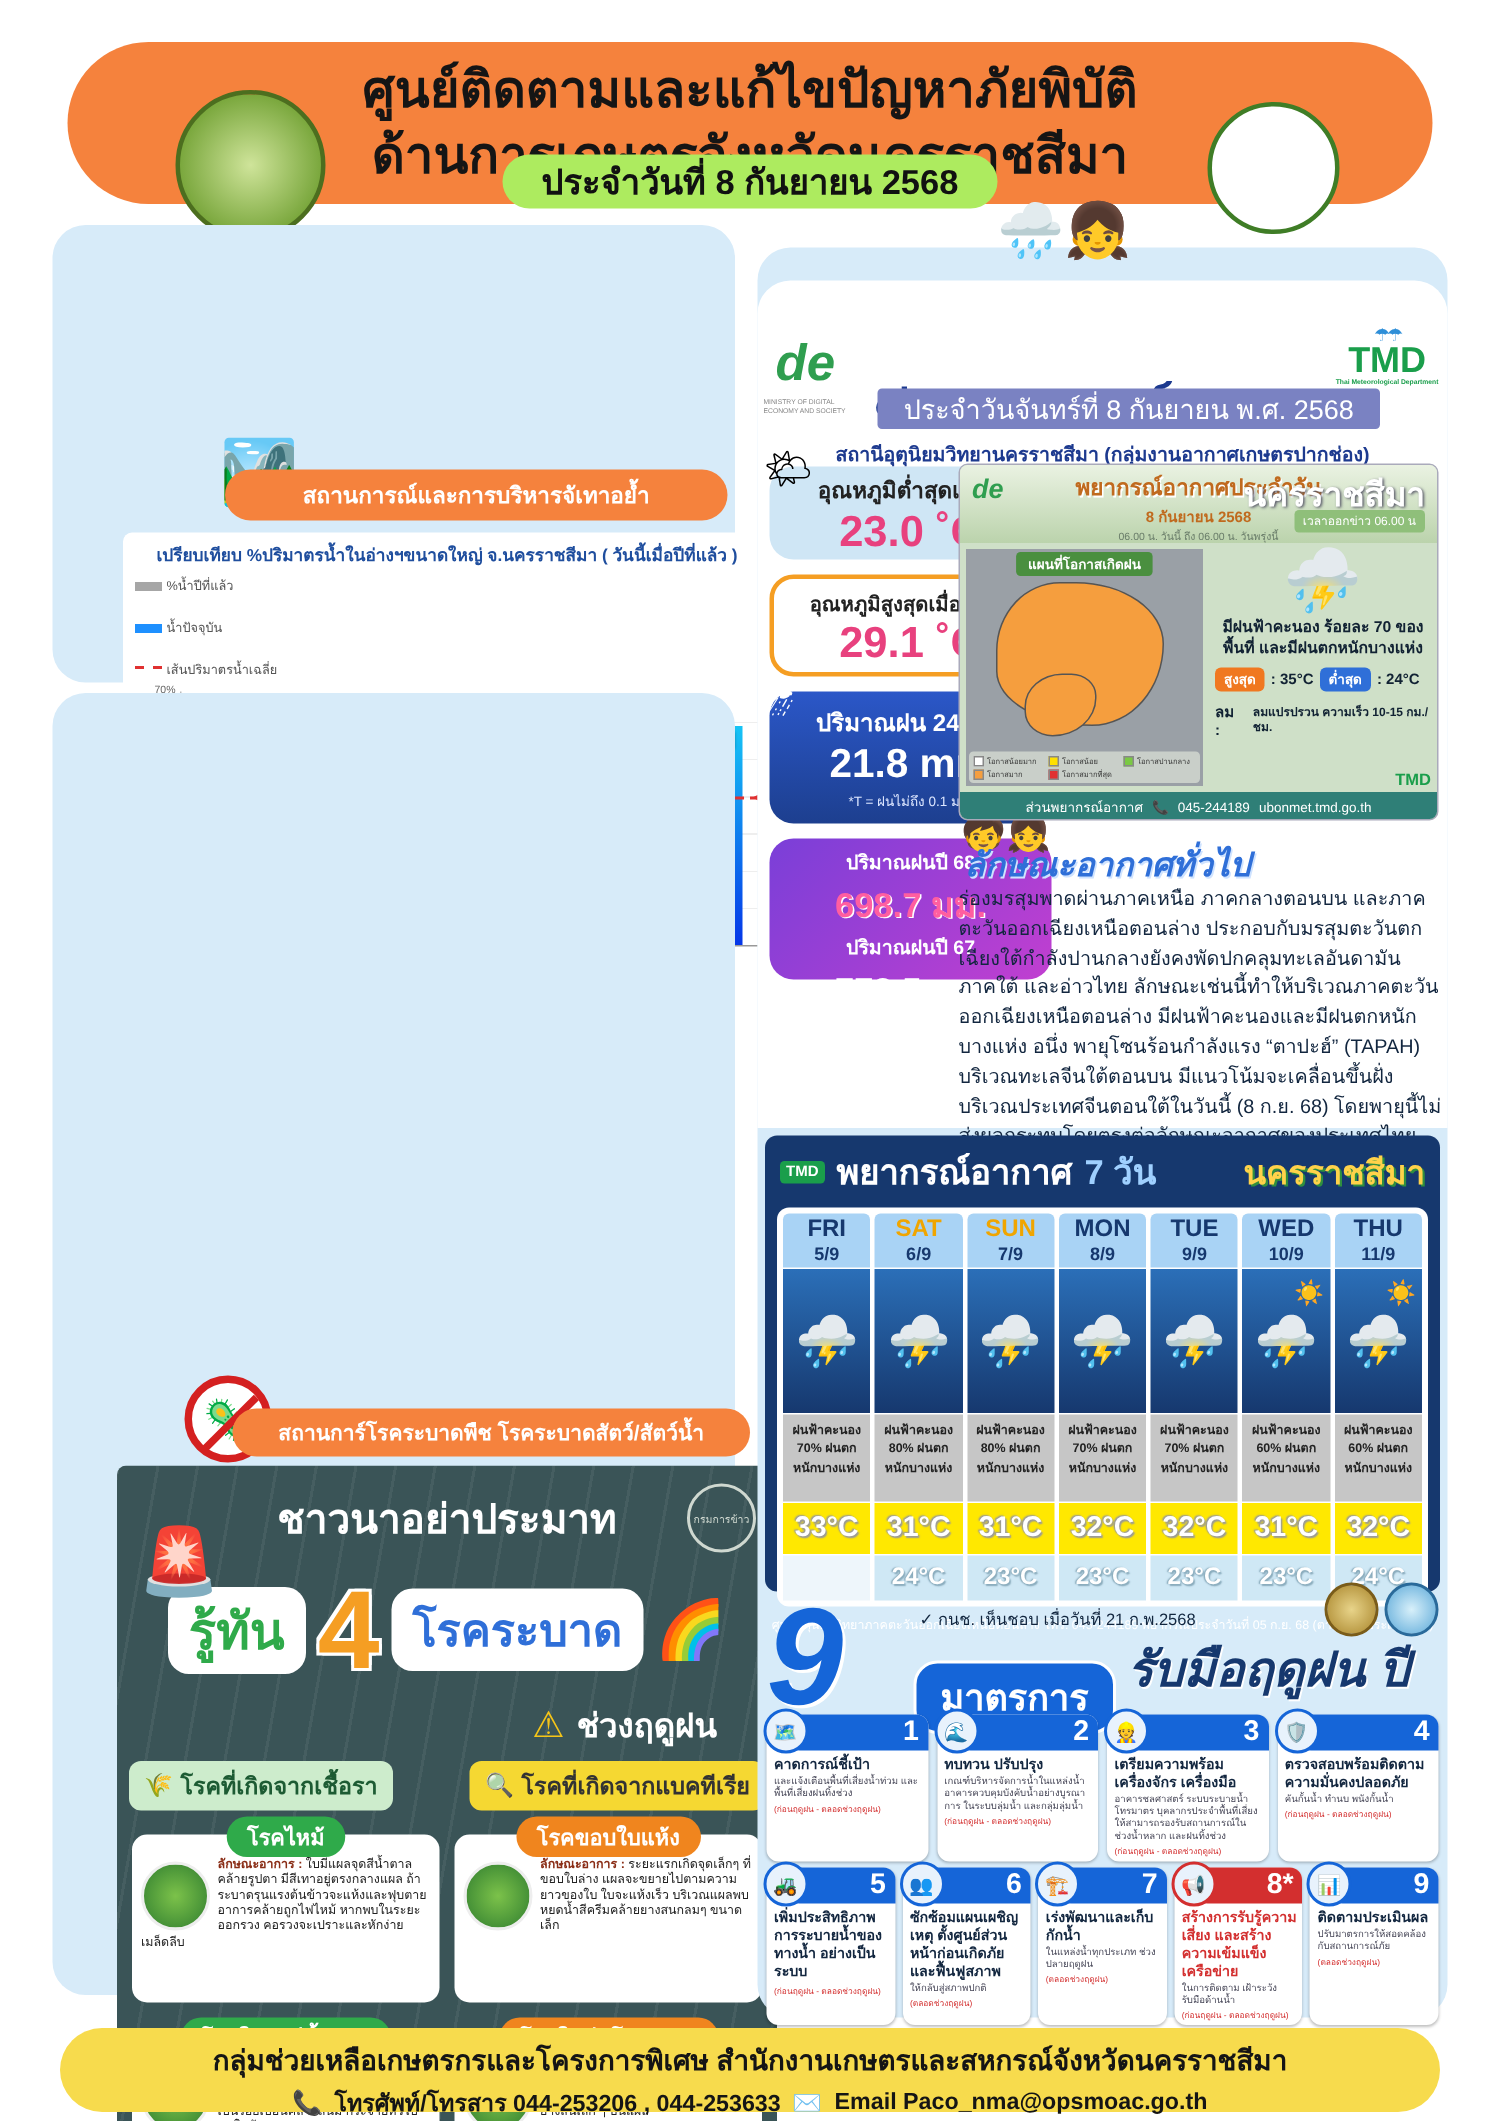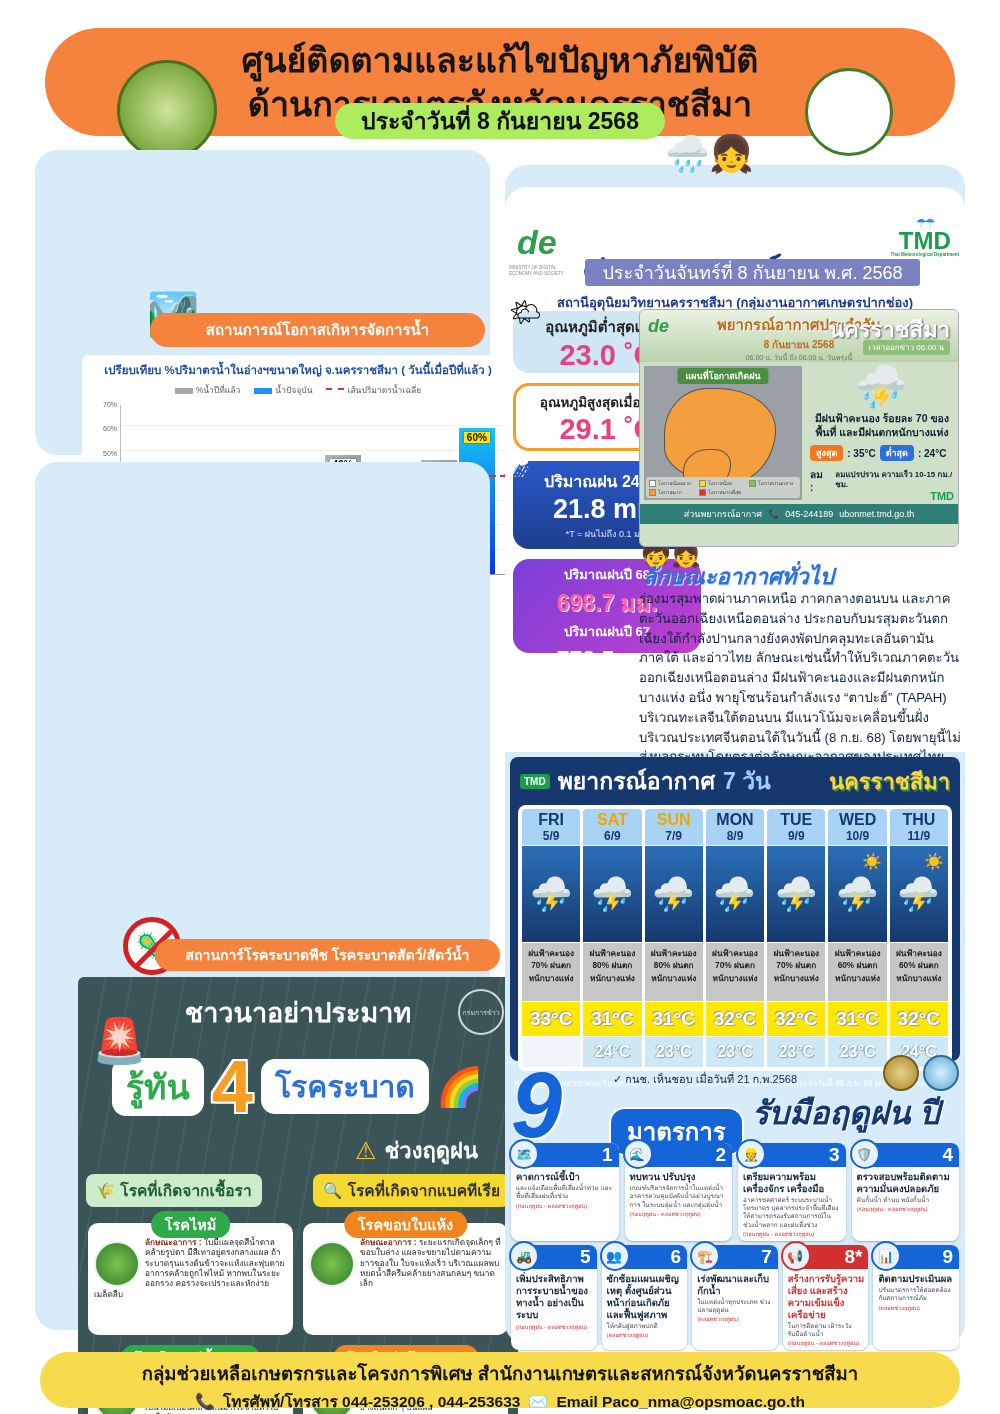--- a/index.html
+++ b/index.html
@@ -20,21 +20,21 @@
   .panel { position:absolute; background:#D7EBF9; border-radius:22px; }
   .sec-pill { position:absolute; background:#F5823D; border-radius:17px; color:#fff; font-weight:bold;
     display:flex; align-items:center; justify-content:center; }
 
   
   #water-panel { left:35px; top:150px; width:455px; height:305px; }
   #water-pill { left:115px; top:163px; width:335px; height:34px; font-size:15px; }
   .dam-icon { position:absolute; left:112px; top:140px; font-size:42px; }
   #chart-card { position:absolute; left:47px; top:205px; width:432px; height:242px; background:#fff; border-radius:6px; padding:6px 8px 2px 8px; }
   .chart-title { text-align:center; color:#1F4E9E; font-weight:bold; font-size:11.5px; }
-  .chart-legend { display:flex; justify-content:center; gap:14px; margin-top:4px; font-size:8.5px; color:#555; }
+  .chart-legend { display:flex; justify-content:center; gap:14px; margin-top:4px; font-size:8.5px; color:#555;flex-direction:column; }
   .chart-legend .sw { display:inline-block; width:18px; height:6px; margin-right:3px; vertical-align:middle; }
   .sw-gray { background:#a6a6a6; } .sw-blue { background:#1e90ff; }
   .sw-red { border-top:2px dashed #e03131; width:18px; height:0; }
   #chart-plot { position:relative; margin-top:8px; margin-left:30px; height:170px; border-left:1px solid #bbb; border-bottom:1px solid #999;
     background:repeating-linear-gradient(to top, transparent 0 23.8px, #eee 23.8px 24.8px); }
   .ytick { position:absolute; left:-28px; width:24px; text-align:right; font-size:7px; color:#666; }
   #bar-groups { position:absolute; left:0; right:0; bottom:0; top:0; display:flex; justify-content:space-around; align-items:flex-end; }
   .bar-group { display:flex; align-items:flex-end; gap:2px; position:relative; }
   .bar { position:relative; width:36px; }
   .bar-gray { background:linear-gradient(to right,#b5b5b5,#9c9c9c); }
@@ -111,21 +111,21 @@
 
   
   #daily-card { position:absolute; left:134px; top:122px; width:320px; height:238px; background:#CFE0C8; border-radius:6px; overflow:hidden; border:1px solid #aab; }
   .dc-head { position:relative; height:52px; background:linear-gradient(#EAF2E2,#BBD3AC); padding:3px 6px; }
   .dc-de { position:absolute; left:8px; top:6px; font-size:18px; font-weight:bold; color:#2F9E4F; font-style:italic; }
   .dc-title { text-align:center; color:#C06A1E; font-weight:bold; font-size:15px; text-shadow:1px 1px 0 #fff; }
   .dc-date { text-align:center; color:#C06A1E; font-weight:bold; font-size:10px; }
   .dc-period { text-align:center; color:#6a7d6a; font-size:7px; }
   .dc-prov { position:absolute; right:8px; top:2px; color:#fff; font-weight:bold; font-size:22px; text-shadow:1px 1px 2px #556; }
   .dc-issued { position:absolute; right:8px; top:30px; background:#8FBF7A; color:#fff; font-size:8px; padding:1px 6px; border-radius:3px;margin-left:32px; }
-  .dc-body { display:flex; height:142px; }
+  .dc-body { display:flex; height:166px; }
   .map-panel { width:158px; background:#9AA0A6; margin:4px; position:relative; }
   .map-label { position:absolute; left:50%; transform:translateX(-50%); top:2px; background:#4A8F3F; color:#fff; font-weight:bold; font-size:9px; padding:1px 8px; border-radius:3px; white-space:nowrap; }
   .map-blob { position:absolute; left:20px; top:22px; width:112px; height:96px; background:#F59E3E; border:1px solid #555;
     border-radius:40% 55% 45% 60% / 50% 45% 60% 40%; }
   .map-blob:after { content:""; position:absolute; left:18px; top:60px; width:46px; height:40px; background:#F59E3E; border:1px solid #555; border-radius:60% 40% 70% 45%; }
   .map-legend { position:absolute; left:2px; right:2px; bottom:2px; background:#C9CFC9; border-radius:3px; padding:2px 3px; display:grid; grid-template-columns:1fr 1fr 1fr; gap:1px 2px; }
   .leg-item { display:flex; align-items:center; gap:2px; font-size:5px; color:#333; }
   .leg-sw { width:7px; height:7px; border:0.5px solid #888; flex:none; }
   .dc-right { flex:1; position:relative; padding:2px 4px; }
   .dc-cloud { text-align:center; font-size:42px; margin-top:-2px; }
@@ -200,21 +200,21 @@
     <div class="hdr-title">
       <div>ศูนย์ติดตามและแก้ไขปัญหาภัยพิบัติ</div>
       <div>ด้านการเกษตรจังหวัดนครราชสีมา</div>
     </div>
     <div class="logo-circle logo-right"></div>
   </div>
   <div class="date-pill">ประจำวันที่ 8 กันยายน 2568</div>
 
   <div class="panel" id="water-panel">
     <span class="dam-icon">🏞️</span>
-    <div class="sec-pill" id="water-pill">สถานการณ์โอกาสเกิหารจัดการน้ำ</div>
+    <div class="sec-pill" id="water-pill">สถานการณ์และการบริหารจัเทาอย้ำ</div>
     <div id="chart-card">
       <div class="chart-title">เปรียบเทียบ %ปริมาตรน้ำในอ่างฯขนาดใหญ่ จ.นครราชสีมา ( วันนี้เมื่อปีที่แล้ว )</div>
       <div class="chart-legend">
         <span><span class="sw sw-gray"></span><span>%น้ำปีที่แล้ว</span></span>
         <span><span class="sw sw-blue"></span><span>น้ำปัจจุบัน</span></span>
         <span><span class="sw sw-red"></span><span>เส้นปริมาตรน้ำเฉลี่ย</span></span>
       </div>
       <div id="chart-plot">
         <div id="bar-groups">
             <div class="bar-group">

